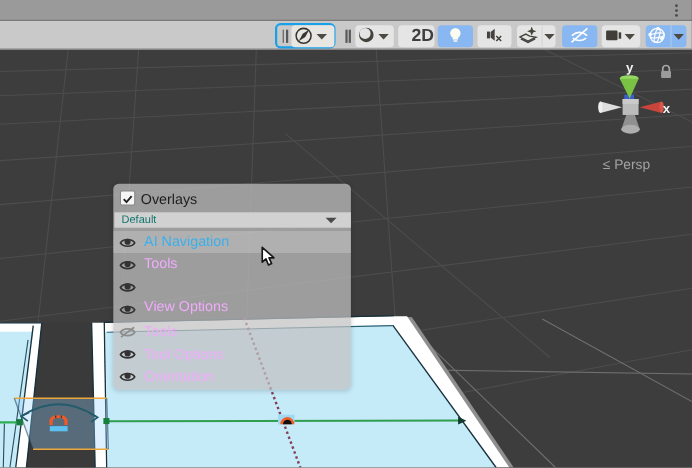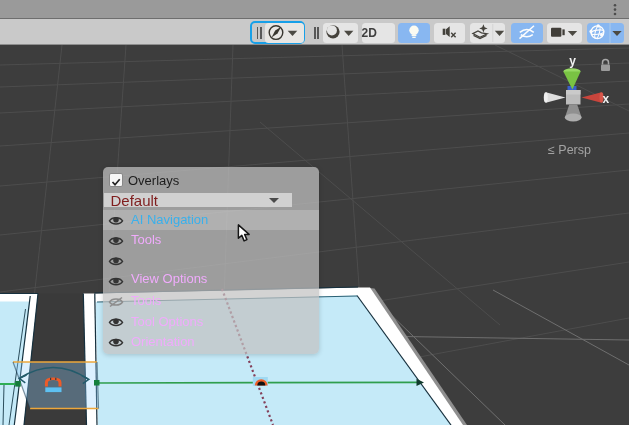--- a/index.html
+++ b/index.html
@@ -3,27 +3,27 @@
 html,body{margin:0;padding:0}
 #stage{position:relative;width:629px;height:425px;overflow:hidden;background:#3d3d3d;font-family:"Liberation Sans",sans-serif}
 #scene{position:absolute;left:0;top:0}
 
 #strip{position:absolute;left:0;top:0;width:629px;height:19px;background:#9a9a9a;border-bottom:1px solid #6e6e6e;box-sizing:border-box}
 #bar{position:absolute;left:0;top:19px;width:629px;height:26px;background:#c9c9c9;border-bottom:1px solid #8d8d8d;box-sizing:border-box}
 .btn{position:absolute;top:23px;height:20px;background:#e5e5e5;border-radius:3.5px}
 .blue{background:#88b7f1}
 #focusring{position:absolute;left:250px;top:21px;width:55px;height:23px;border:2.5px solid #18a0e8;border-radius:5px;box-sizing:border-box}
 .handle{position:absolute;top:27px;width:1.8px;height:12px;background:#585858}
-#btn2d{left:361.5px;width:33px;color:#3f3f3f;font-weight:bold;font-size:12px;text-align:left;line-height:20px}
+#btn2d{left:361.5px;width:33px;color:#3f3f3f;font-weight:bold;font-size:16px;text-align:right;line-height:20px}
 
 #menu{position:absolute;left:103px;top:166.5px;width:216px;height:187.5px;background:rgba(194,194,194,0.72);border-radius:5px;box-shadow:0 1px 5px rgba(0,0,0,0.18)}
 #mhead{position:absolute;left:0;top:0;width:216px;height:26px}
 #mcheck{position:absolute;left:6px;top:6.5px;width:12px;height:12px;background:#f6f6f6;border:1px solid #888;border-radius:2px}
 #mtitle{position:absolute;left:25px;top:0;line-height:27px;font-size:13px;font-weight:normal;color:#1d1d1d}
-#mdrop{position:absolute;left:0.5px;top:26px;width:188px;height:14.8px;background:rgba(213,213,213,0.93);font-size:15px;color:#7f1d1d}
+#mdrop{position:absolute;left:0.5px;top:26px;width:215px;height:14.8px;background:rgba(213,213,213,0.93);font-size:10px;color:#0f766e}
 #mdrop span{position:absolute;left:7px;top:0;line-height:15px}
 #mdroparrow{position:absolute;right:13px;top:5px;width:0;height:0;border-left:5.5px solid transparent;border-right:5.5px solid transparent;border-top:5.5px solid #4a4a4a}
 #mhl{position:absolute;left:0;top:43.5px;width:216px;height:20.4px;background:rgba(255,255,255,0.2)}
 .mrow{position:absolute;left:28px;width:185px;height:20.3px;line-height:20.3px;font-size:13px;color:#f0abfc}
 </style></head>
 <body>
 <div id="stage">
 
 <svg id="scene" width="629" height="425" viewBox="0 0 629 425">
   <rect x="0" y="0" width="629" height="425" fill="#3d3d3d"></rect>

